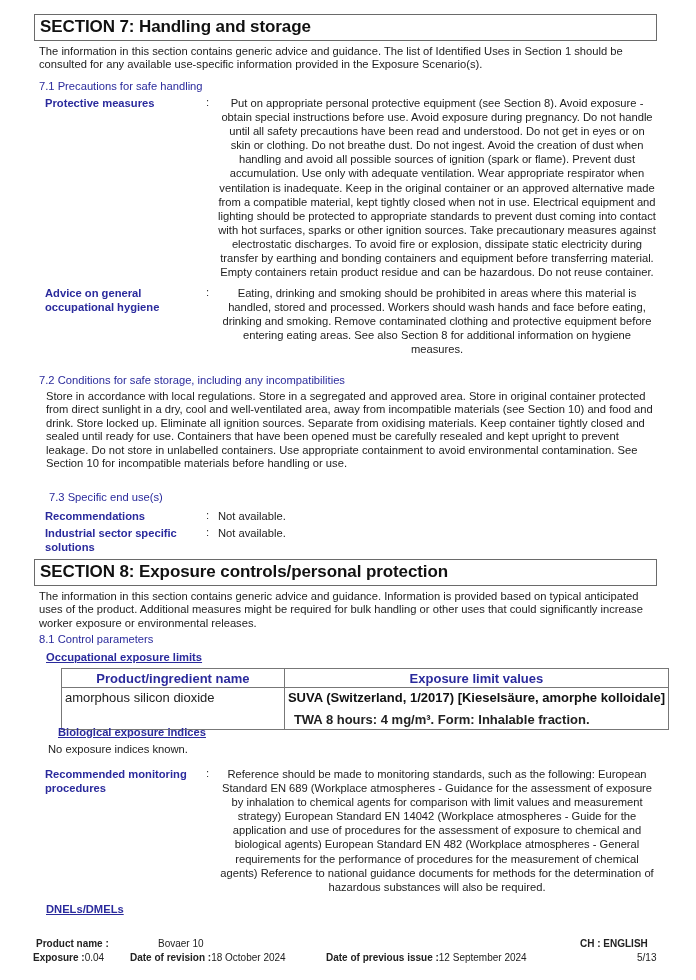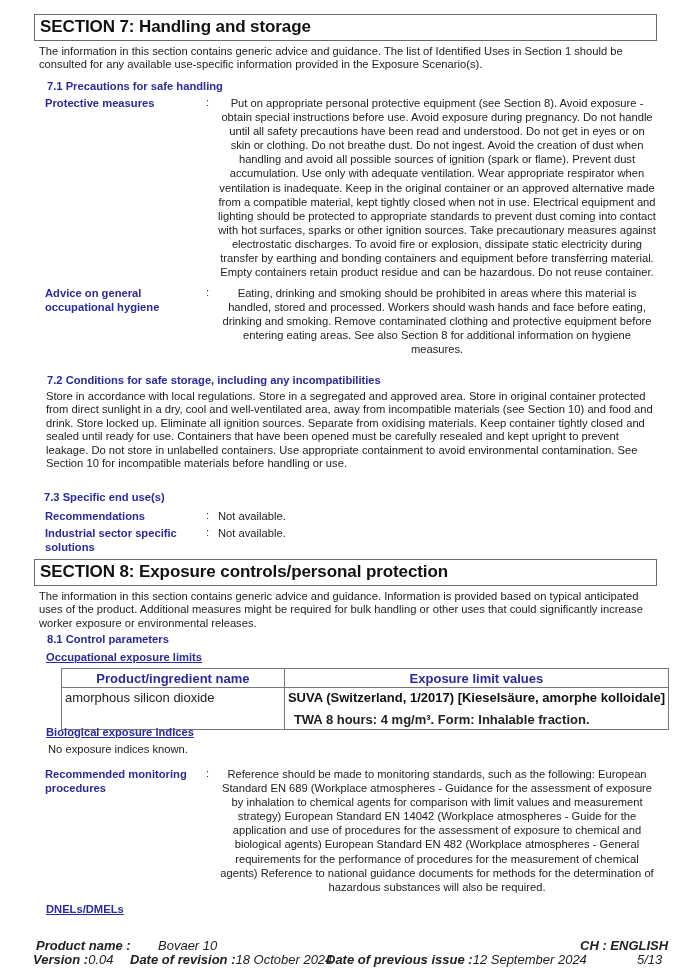--- a/index.html
+++ b/index.html
@@ -4,35 +4,35 @@
 <style>
   html, body { margin: 0; padding: 0; background: #ffffff; }
   body { width: 696px; height: 980px; position: relative; overflow: hidden;
          font-family: "Liberation Sans", sans-serif; color: #1a1a1a; }
   .page { position: absolute; left: 0; top: 0; width: 696px; height: 980px; }
   .section-box { position: absolute; left: 34px; width: 623px; height: 27px;
                  border: 1px solid #6a6a6a; box-sizing: border-box; }
   .section-box .t { position: absolute; left: 5px; top: 2px; font-size: 17px; font-weight: bold;
                     color: #111; letter-spacing: -0.1px; white-space: nowrap; }
   .para { position: absolute; font-size: 11.2px; line-height: 13.4px; color: #222; }
-  .h-sub { position: absolute; font-size: 11.2px; font-weight: bold; color: #2a2a9c; white-space: nowrap; margin-left: 8px; }
+  .h-sub { position: absolute; font-size: 11.2px; font-weight: normal; color: #2a2a9c; white-space: nowrap; }
   .lbl { position: absolute; left: 45px; width: 160px; font-size: 11.2px; line-height: 14px;
          font-weight: bold; color: #2a2a9c; }
   .colon { position: absolute; left: 206px; font-size: 11.2px; color: #333; }
   .val { position: absolute; left: 218px; font-size: 11.2px; line-height: 14.1px; color: #222; text-align: center; }
   .link { position: absolute; left: 46px; font-size: 11.2px; font-weight: bold; color: #2a2a9c;
           text-decoration: underline; white-space: nowrap; }
   table.oel { position: absolute; left: 61px; top: 668px; width: 608px; border-collapse: collapse;
               font-size: 13px; }
   table.oel th, table.oel td { border: 1px solid #777; }
   table.oel th { font-weight: bold; color: #2a2a9c; height: 18px; padding: 0; text-align: center; }
   table.oel td { vertical-align: top; color: #222; padding: 2px 3px; height: 30px; }
   .suva { font-weight: bold; color: #111; white-space: nowrap; }
   .twa { padding-left: 6px; margin-top: 7px; font-weight: bold; }
-  .footer { position: absolute; font-size: 13px; color: #222; white-space: nowrap; font-style: italic; }
+  .footer { position: absolute; font-size: 10px; color: #222; white-space: nowrap; }
   .footer b { font-weight: bold; }
 </style>
 </head>
 <body>
 
 <div class="page">
 
   <div class="section-box" style="top:14px;">
     <span class="t">SECTION 7: Handling and storage</span>
   </div>
@@ -45,21 +45,21 @@
   <div class="colon" style="top:96px;">:</div>
   <div class="val" style="top:96px; width:438px;">Put on appropriate personal protective equipment (see Section 8).  Avoid exposure - obtain special instructions before use.  Avoid exposure during pregnancy.  Do not handle until all safety precautions have been read and understood.  Do not get in eyes or on skin or clothing.  Do not breathe dust.  Do not ingest.  Avoid the creation of dust when handling and avoid all possible sources of ignition (spark or flame).  Prevent dust accumulation.  Use only with adequate ventilation.  Wear appropriate respirator when ventilation is inadequate.  Keep in the original container or an approved alternative made from a compatible material, kept tightly closed when not in use.  Electrical equipment and lighting should be protected to appropriate standards to prevent dust coming into contact with hot surfaces, sparks or other ignition sources.  Take precautionary measures against electrostatic discharges.  To avoid fire or explosion, dissipate static electricity during transfer by earthing and bonding containers and equipment before transferring material.  Empty containers retain product residue and can be hazardous.  Do not reuse container.</div>
 
   <div class="lbl" style="top:286px; width:130px;">Advice on general occupational hygiene</div>
   <div class="colon" style="top:286px;">:</div>
   <div class="val" style="top:286px; width:438px;">Eating, drinking and smoking should be prohibited in areas where this material is handled, stored and processed.  Workers should wash hands and face before eating, drinking and smoking.  Remove contaminated clothing and protective equipment before entering eating areas.  See also Section 8 for additional information on hygiene measures.</div>
 
   <div class="h-sub" style="left:39px; top:374px;text-align:right;">7.2 Conditions for safe storage, including any incompatibilities</div>
   <div class="para" style="left:46px; top:390px; width:612px;">Store in accordance with local regulations.  Store in a segregated and approved area.  Store in original container protected from direct sunlight in a dry, cool and well-ventilated area, away from incompatible materials (see Section 10) and food and drink.  Store locked up.  Eliminate all ignition sources.  Separate from oxidising materials.  Keep container tightly closed and sealed until ready for use.  Containers that have been opened must be carefully resealed and kept upright to prevent leakage.  Do not store in unlabelled containers.  Use appropriate containment to avoid environmental contamination.  See Section 10 for incompatible materials before handling or use.</div>
 
-  <div class="h-sub" style="left:36px; top:491px;">7.3 Specific end use(s)</div>
+  <div class="h-sub" style="left:49px; top:491px;">7.3 Specific end use(s)</div>
 
   <div class="lbl" style="top:509px;">Recommendations</div>
   <div class="colon" style="top:509px;">:</div>
   <div class="val" style="top:509px;">Not available.</div>
 
   <div class="lbl" style="top:526px; width:145px;">Industrial sector specific solutions</div>
   <div class="colon" style="top:526px;">:</div>
   <div class="val" style="top:526px;">Not available.</div>
 
   <div class="section-box" style="top:559px;">
@@ -83,31 +83,31 @@
       <tr>
         <td>amorphous silicon dioxide</td>
         <td>
           <div class="suva">SUVA (Switzerland, 1/2017) [Kieselsäure, amorphe kolloidale]</div>
           <div class="twa">TWA 8 hours: 4 mg/m³. Form: Inhalable fraction.</div>
         </td>
       </tr>
     </tbody>
   </table>
 
-  <div class="link" style="top:726px;">Biological exposure indices</div>
+  <div class="link" style="top:726px;margin-left:12px;">Biological exposure indices</div>
   <div class="para" style="left:48px; top:743px;">No exposure indices known.</div>
 
   <div class="lbl" style="top:767px; width:155px;">Recommended monitoring procedures</div>
   <div class="colon" style="top:767px;">:</div>
   <div class="val" style="top:767px; width:438px;">Reference should be made to monitoring standards, such as the following: European Standard EN 689 (Workplace atmospheres - Guidance for the assessment of exposure by inhalation to chemical agents for comparison with limit values and measurement strategy)  European Standard EN 14042 (Workplace atmospheres - Guide for the application and use of procedures for the assessment of exposure to chemical and biological agents)  European Standard EN 482 (Workplace atmospheres - General requirements for the performance of procedures for the measurement of chemical agents)  Reference to national guidance documents for methods for the determination of hazardous substances will also be required.</div>
 
   <div class="link" style="top:903px;">DNELs/DMELs</div>
 
   <div class="footer" style="left:36px; top:938px;"><b>Product name :</b></div>
   <div class="footer" style="left:158px; top:938px;">Bovaer 10</div>
   <div class="footer" style="left:580px; top:938px;"><b>CH : ENGLISH</b></div>
 
-  <div class="footer" style="left:33px; top:952px;"><b>Version :</b><span>0.04</span></div>
+  <div class="footer" style="left:33px; top:952px;"><b>Exposure :</b><span>0.04</span></div>
   <div class="footer" style="left:130px; top:952px;"><b>Date of revision :</b><span>18 October 2024</span></div>
   <div class="footer" style="left:326px; top:952px;"><b>Date of previous issue :</b><span>12 September 2024</span></div>
   <div class="footer" style="left:637px; top:952px;">5/13</div>
 
 </div>
 
 </body></html>

